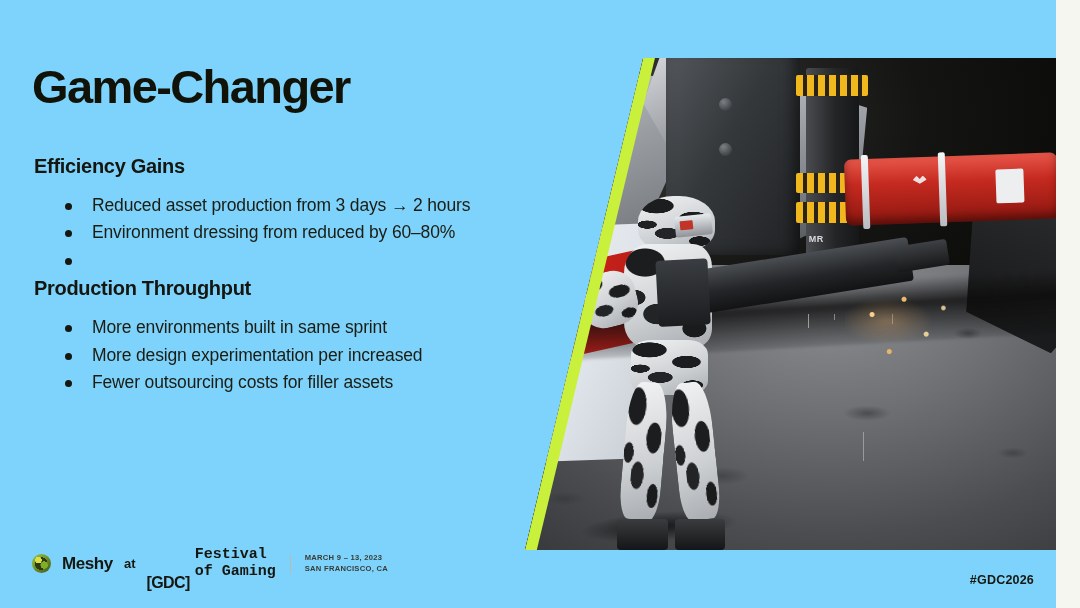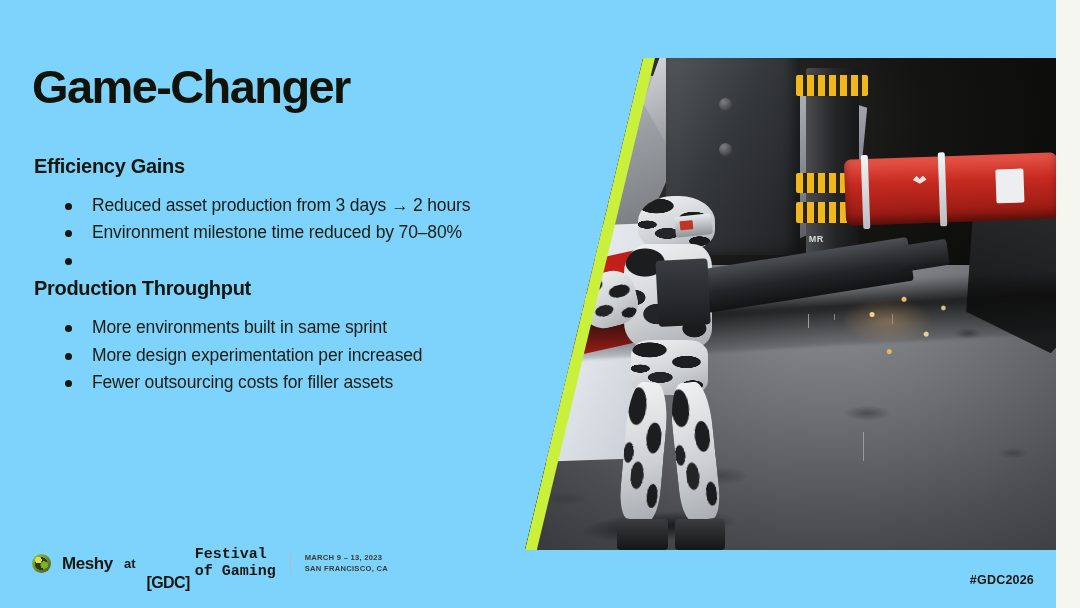--- a/index.html
+++ b/index.html
@@ -463,21 +463,21 @@
 
     <div class="section">
       <div class="section-heading">Efficiency Gains</div>
       <ul class="bullets">
         <li>
           <span class="dot"></span>
           <span>Reduced asset production from </span><b>3 days → 2 hours</b>
         </li>
         <li>
           <span class="dot"></span>
-          <span>Environment milestone time reduced by </span><b>70–80%</b>
+          <span>Environment dressing from reduced by </span><b>60–80%</b>
         </li>
         <li>
           <span class="dot"></span>
         </li>
       </ul>
     </div>
 
     <div class="section">
       <div class="section-heading">Production Throughput</div>
       <ul class="bullets">

